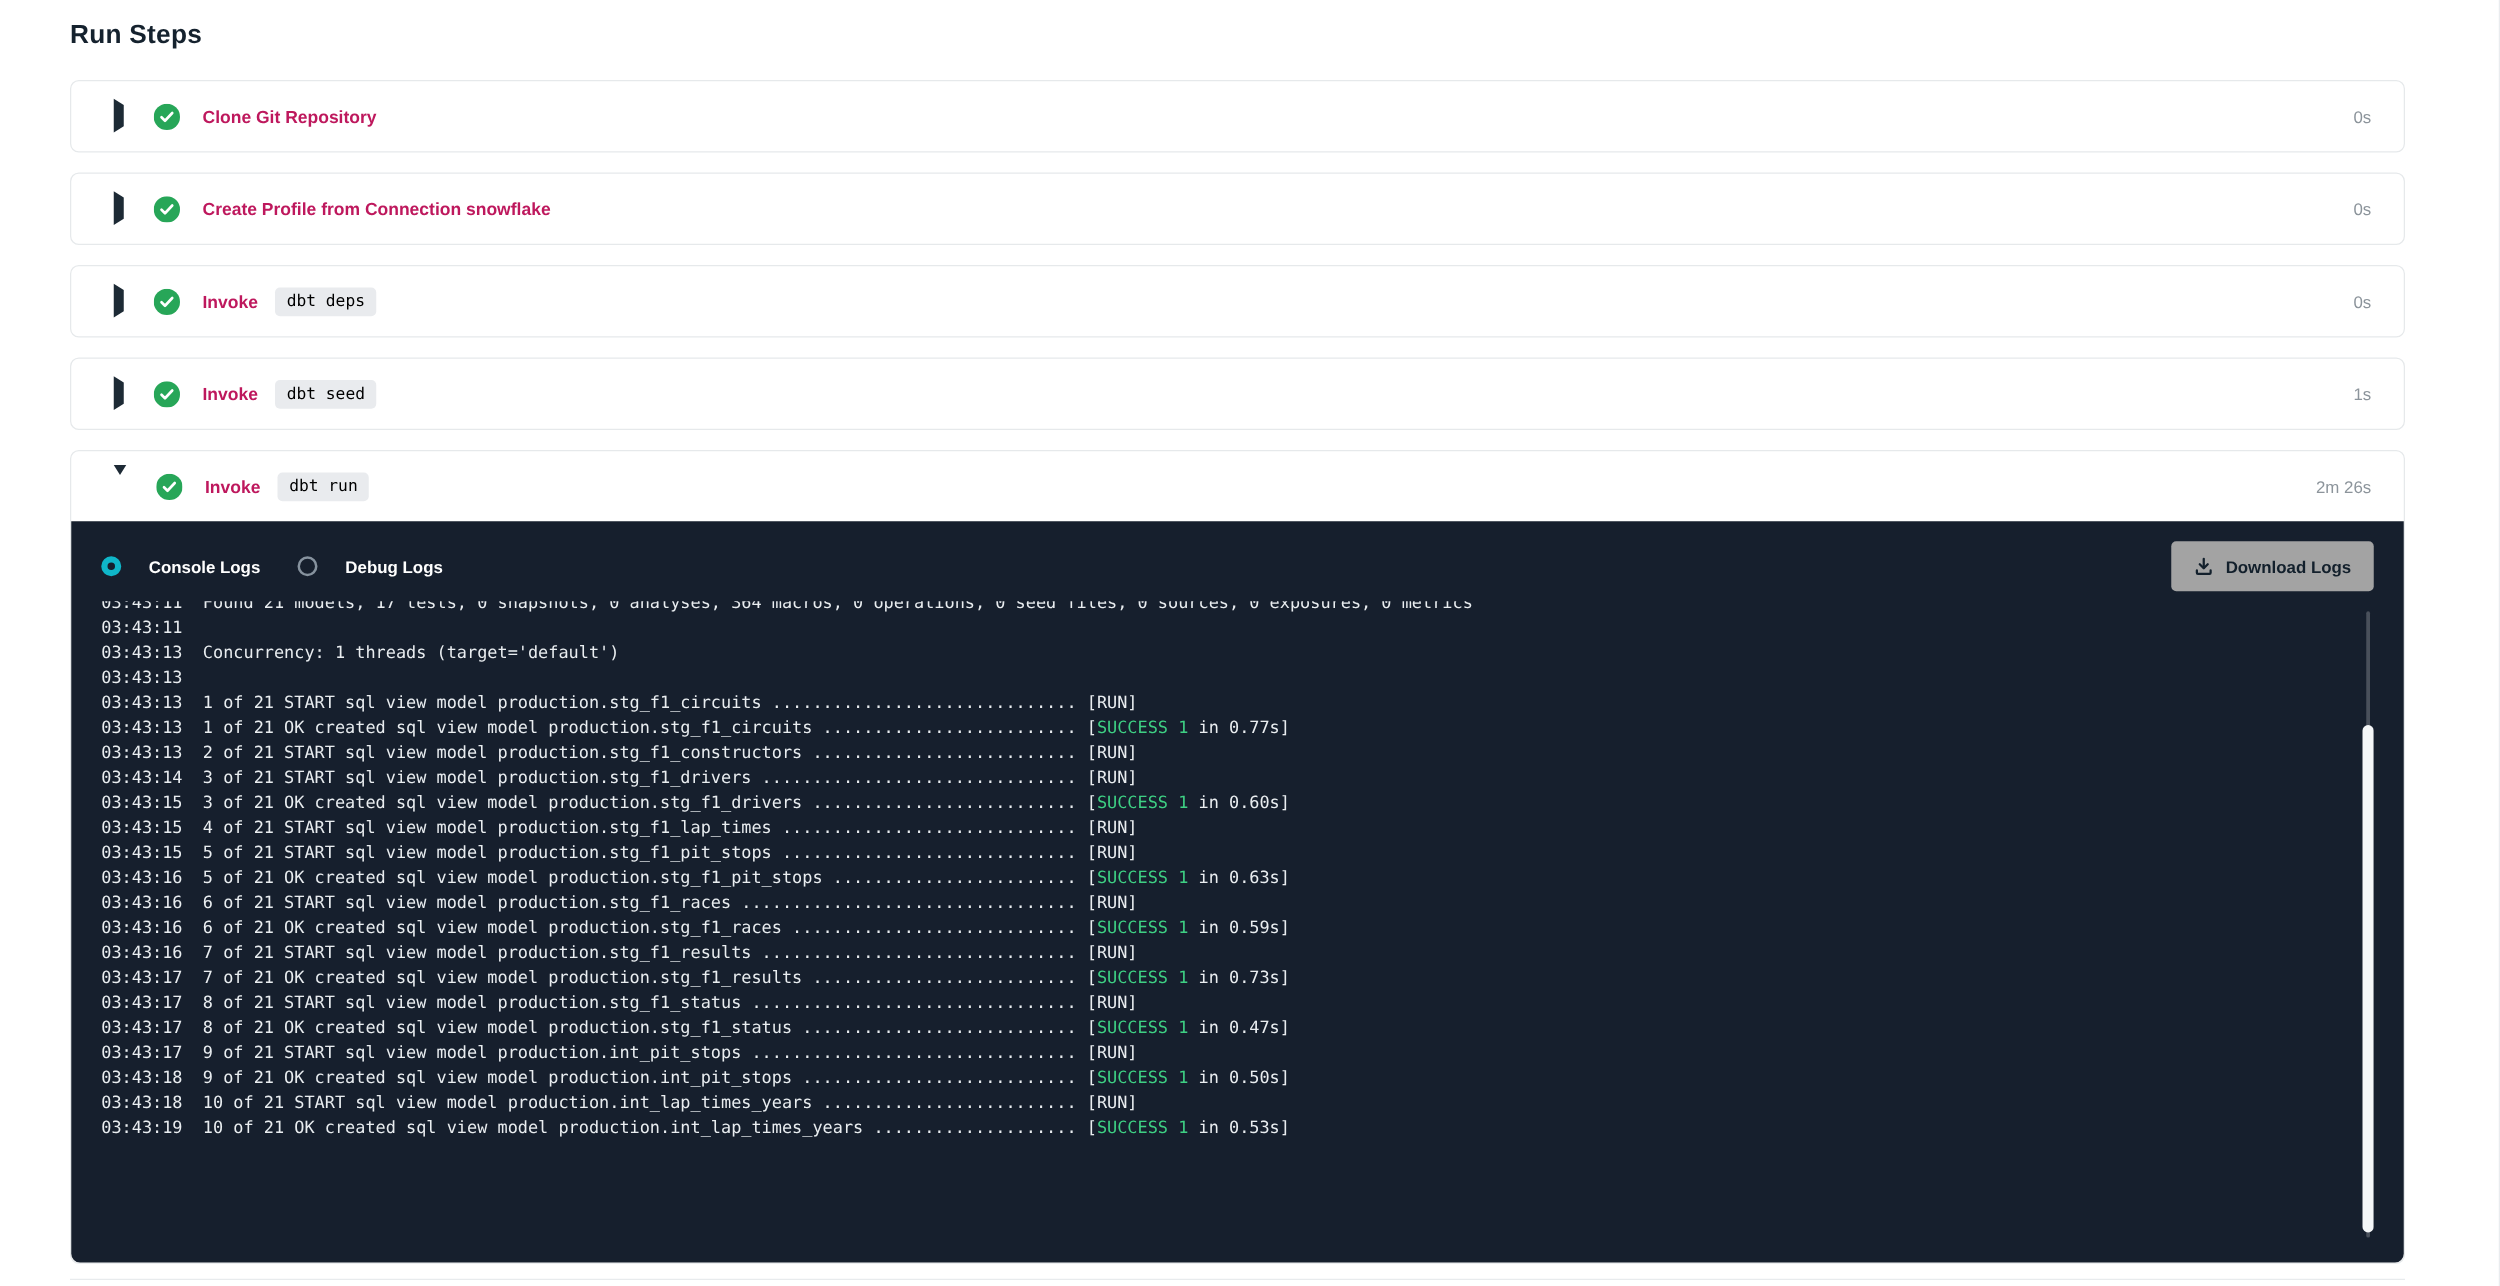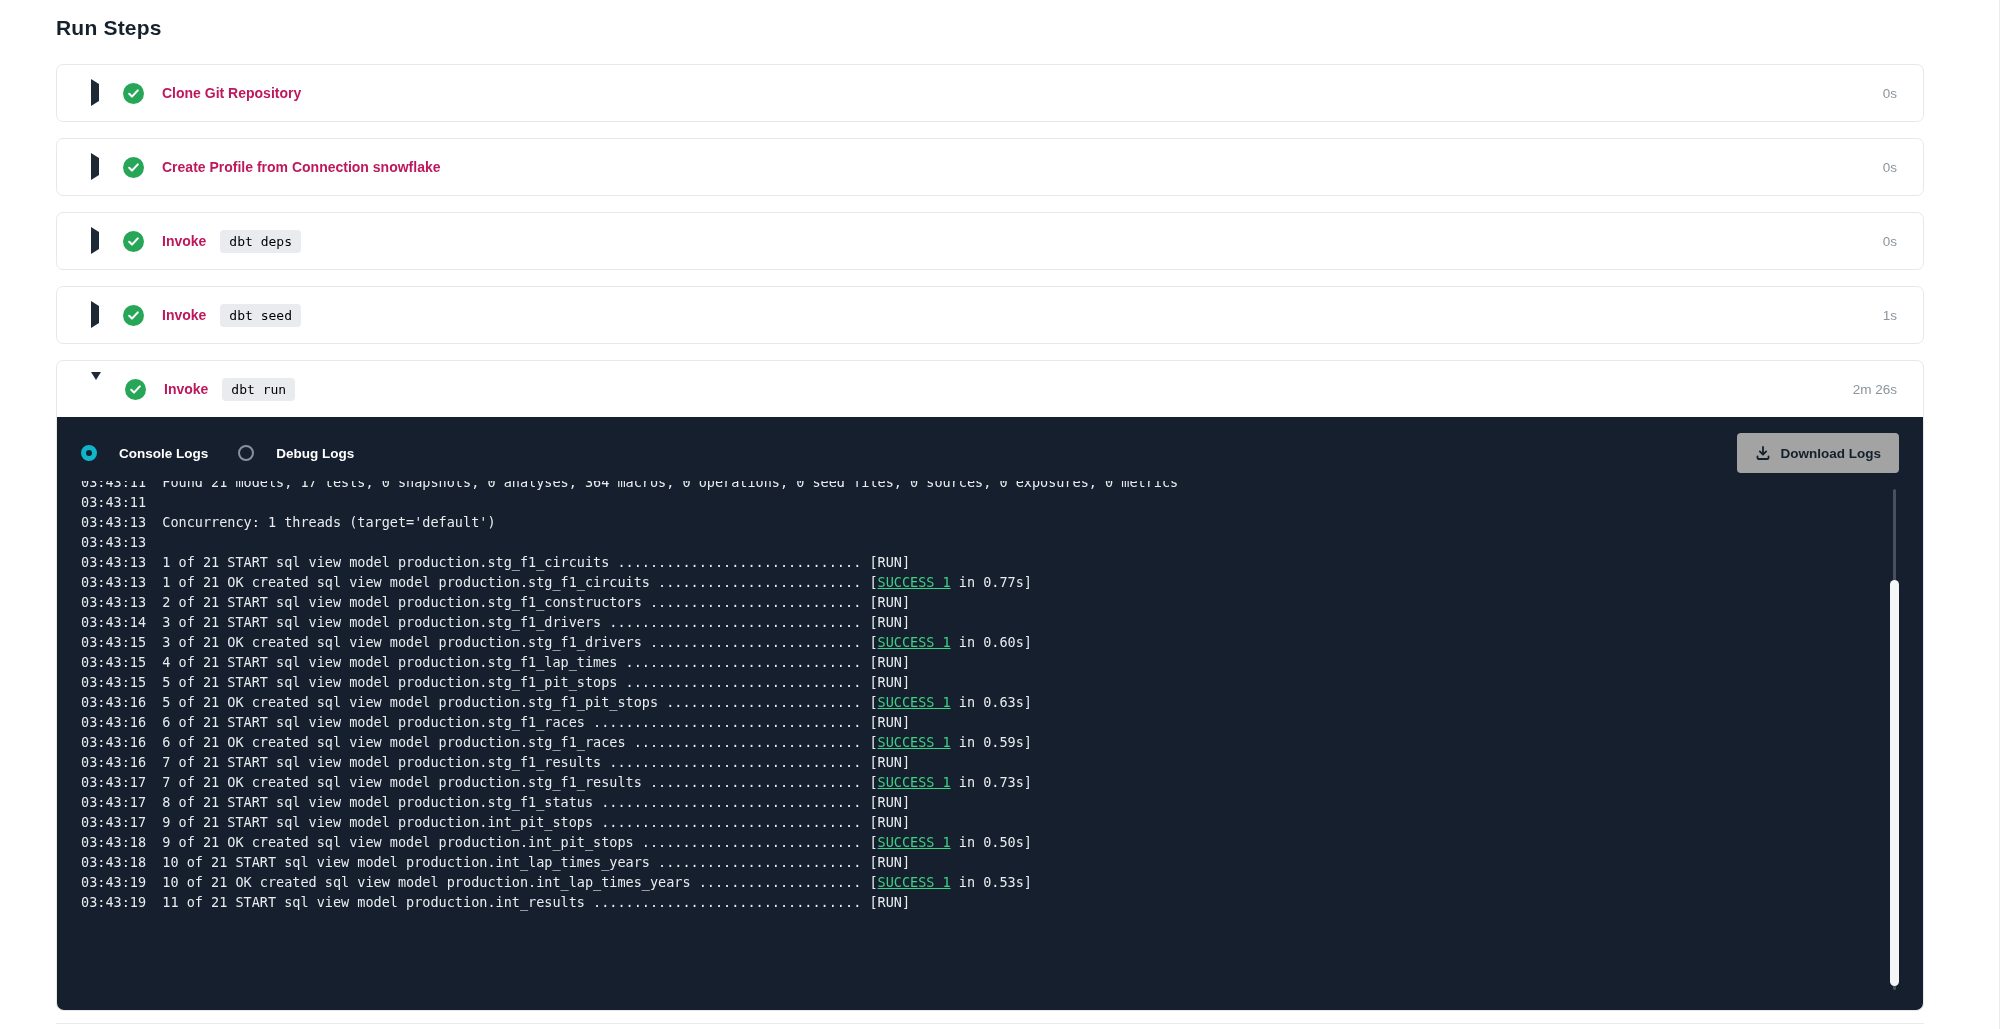--- a/index.html
+++ b/index.html
@@ -93,21 +93,21 @@
 
   .log-viewport { position: relative; height: 511px; overflow: hidden; }
   .log-lines { margin-top: -9px; }
   .log-line {
     white-space: pre;
     font-family: "DejaVu Sans Mono", monospace;
     font-size: 13.5px;
     line-height: 20px;
     color: var(--color-log-text, #e9edf0);
   }
-  .ok { color: var(--color-log-green, #3ed184); text-decoration: underline; }
+  .ok { color: var(--color-log-green, #3ed184); }
 
   .scrollbar { position: absolute; top: 8px; bottom: 2px; right: 0; width: 9px; }
   .scrollbar::before {
     content: "";
     position: absolute; left: 3px; top: 0; bottom: 0; width: 3px;
     background: rgba(255,255,255,.22);
     border-radius: 2px;
   }
   .scroll-thumb {
     position: absolute; left: 0; right: 0; bottom: 4px; height: 81%;
@@ -257,30 +257,30 @@
               <div class="log-line"><span>03:43:16  6 of 21 START sql view model production.stg_f1_races ................................. [RUN]</span><span class="ok"></span><span></span></div>
 
               <div class="log-line"><span>03:43:16  6 of 21 OK created sql view model production.stg_f1_races ............................ [</span><span class="ok">SUCCESS 1</span><span> in 0.59s]</span></div>
 
               <div class="log-line"><span>03:43:16  7 of 21 START sql view model production.stg_f1_results ............................... [RUN]</span><span class="ok"></span><span></span></div>
 
               <div class="log-line"><span>03:43:17  7 of 21 OK created sql view model production.stg_f1_results .......................... [</span><span class="ok">SUCCESS 1</span><span> in 0.73s]</span></div>
 
               <div class="log-line"><span>03:43:17  8 of 21 START sql view model production.stg_f1_status ................................ [RUN]</span><span class="ok"></span><span></span></div>
 
+              <div class="log-line"><span>03:43:17  8 of 21 OK created sql view model production.stg_f1_status ........................... [</span><span class="ok">SUCCESS 1</span><span> in 0.47s]</span></div>
 
               <div class="log-line"><span>03:43:17  9 of 21 START sql view model production.int_pit_stops ................................ [RUN]</span><span class="ok"></span><span></span></div>
 
               <div class="log-line"><span>03:43:18  9 of 21 OK created sql view model production.int_pit_stops ........................... [</span><span class="ok">SUCCESS 1</span><span> in 0.50s]</span></div>
 
               <div class="log-line"><span>03:43:18  10 of 21 START sql view model production.int_lap_times_years ......................... [RUN]</span><span class="ok"></span><span></span></div>
 
               <div class="log-line"><span>03:43:19  10 of 21 OK created sql view model production.int_lap_times_years .................... [</span><span class="ok">SUCCESS 1</span><span> in 0.53s]</span></div>
 
-              <div class="log-line"><span>03:43:19  11 of 21 START sql view model production.int_results ................................. [RUN]</span><span class="ok"></span><span></span></div>
 
           </div>
           <div class="scrollbar">
             <div class="scroll-thumb"></div>
           </div>
         </div>
       </div>
     </div>
 
   </div>

